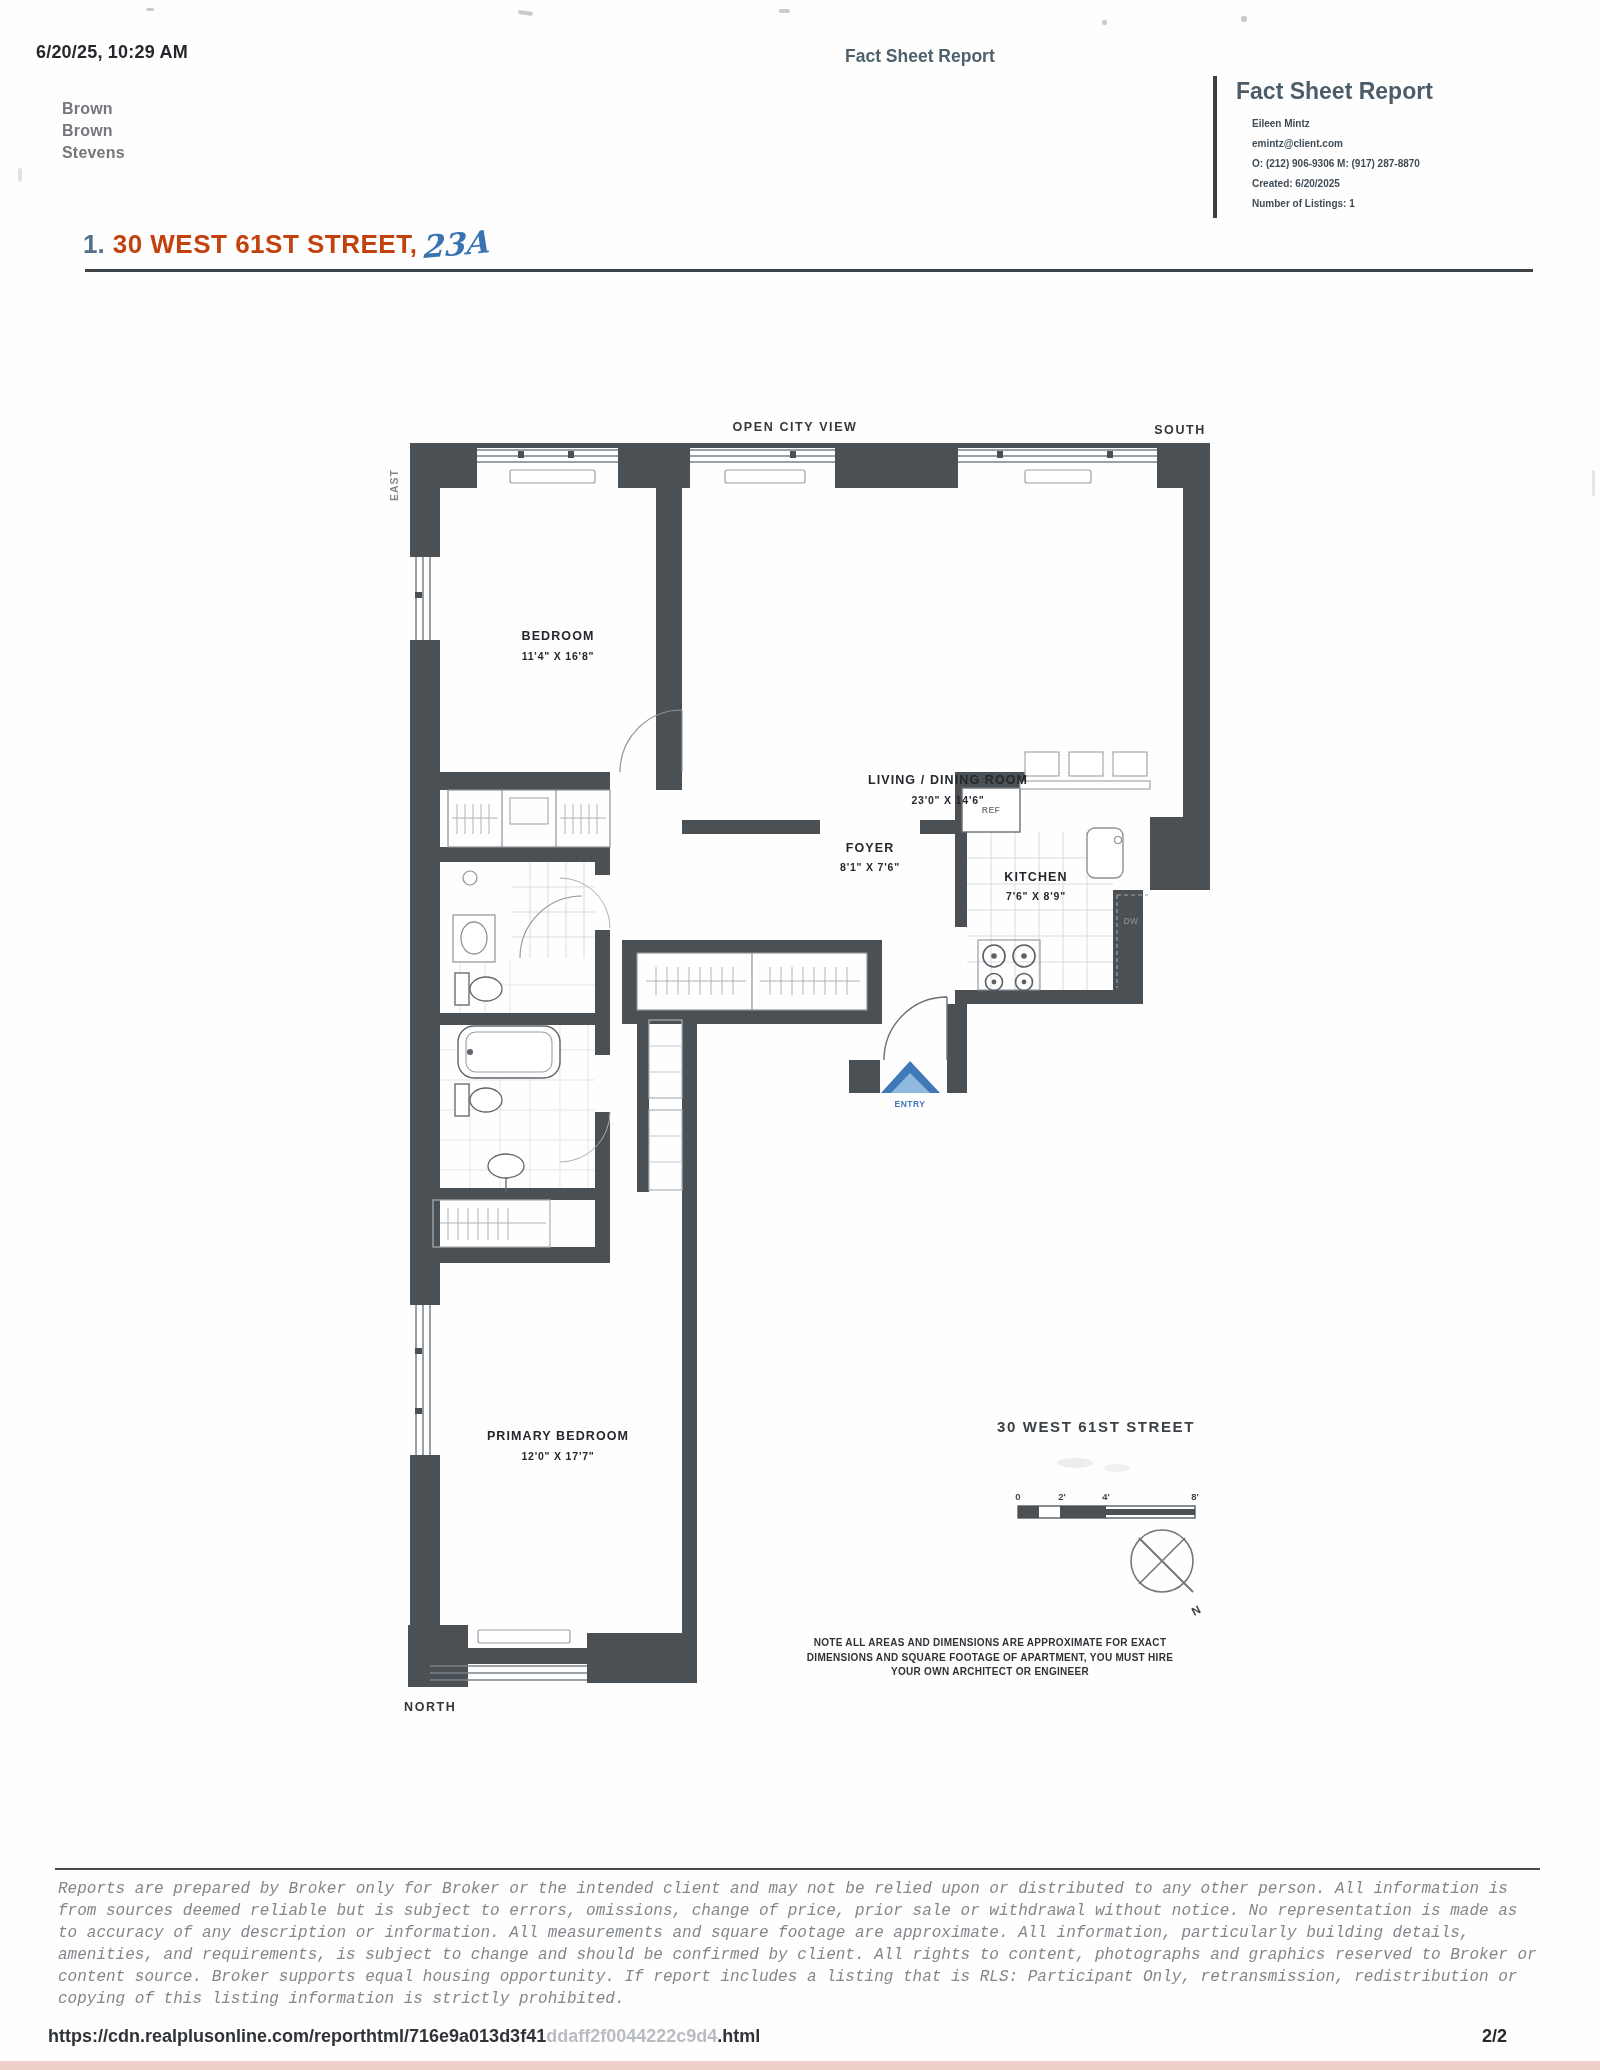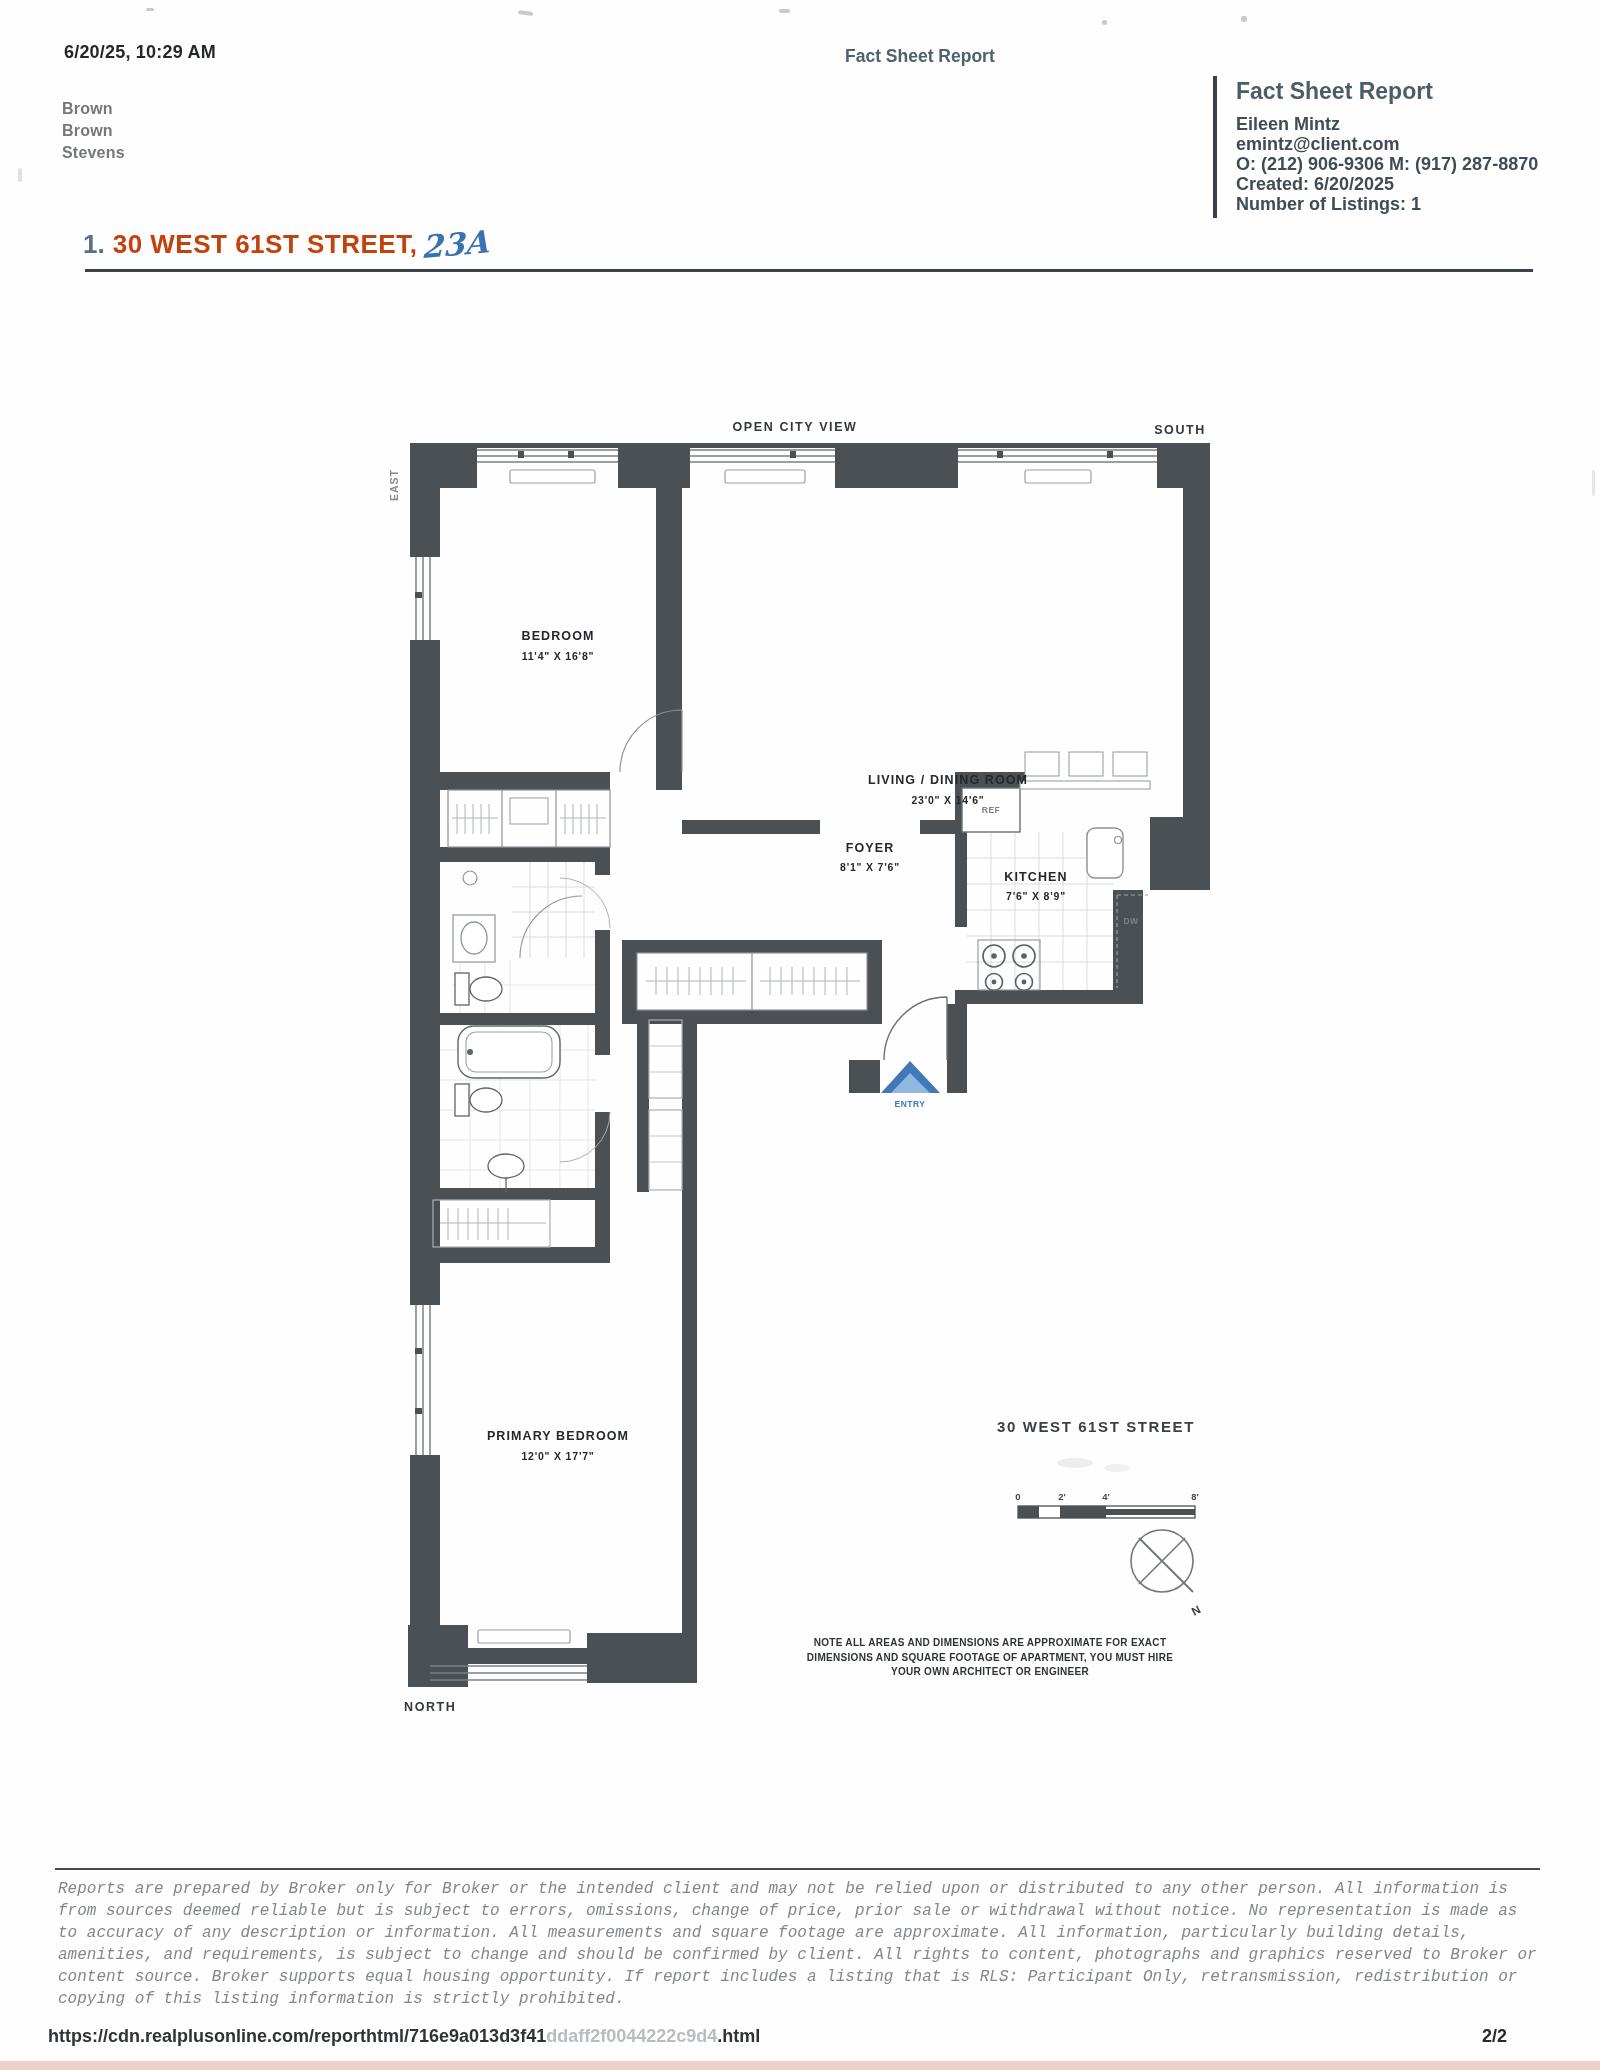--- a/index.html
+++ b/index.html
@@ -1,25 +1,25 @@
 <!DOCTYPE html>
 <html><head>
 <meta charset="utf-8">
 <style>
   html,body{margin:0;padding:0;background:#e8e8e8;}
   #page{position:relative;width:1600px;height:2070px;background:#fffefe;overflow:hidden;
         font-family:"Liberation Sans",sans-serif;color:#26292d;}
   .abs{position:absolute;}
   
-  #datetime{left:64px;top:42px;font-size:18px;font-weight:bold;color:#24272b;letter-spacing:.2px;}
+  #datetime{left:36px;top:42px;font-size:18px;font-weight:bold;color:#24272b;letter-spacing:.2px;}
   #center-title{left:845px;top:46px;font-size:17.5px;font-weight:bold;color:#4e616c;}
   #logo{left:62px;top:98px;font-size:16px;line-height:22px;font-weight:bold;color:#74787d;letter-spacing:.2px;}
   #report-box{left:1213px;top:76px;border-left:4px solid #3a4147;padding:2px 0 4px 19px;width:330px;}
   #report-box .rb-title{font-size:23px;font-weight:bold;color:#4c5d68;margin:0 0 9px 0;}
-  #report-box .rb-line{font-size:18px;font-weight:bold;color:#404c55;line-height:20px;white-space:nowrap;}
+  #report-box .rb-line{font-size:10px;font-weight:bold;color:#404c55;line-height:20px;white-space:nowrap;margin-left:16px;}
   #listing-title{left:83px;top:226px;font-size:26px;font-weight:bold;white-space:nowrap;}
   #listing-title .idx{color:#54708a;margin-right:8px;}
   #listing-title .addr{color:#c2410c;letter-spacing:.5px;}
   .handwritten{display:inline-block;font-family:"DejaVu Serif",serif;font-style:italic;font-weight:bold;
      font-size:31px;color:#3a73b2;transform:rotate(-5deg) skewX(-8deg);margin-left:7px;vertical-align:-2px;}
   #title-rule{left:85px;top:269px;width:1448px;height:3px;background:#3d4247;}
   
   #plan{left:360px;top:400px;}
   text{font-family:"Liberation Sans",sans-serif;fill:#24282c;}
   .rm{font-size:12.5px;font-weight:bold;letter-spacing:1.1px;}

